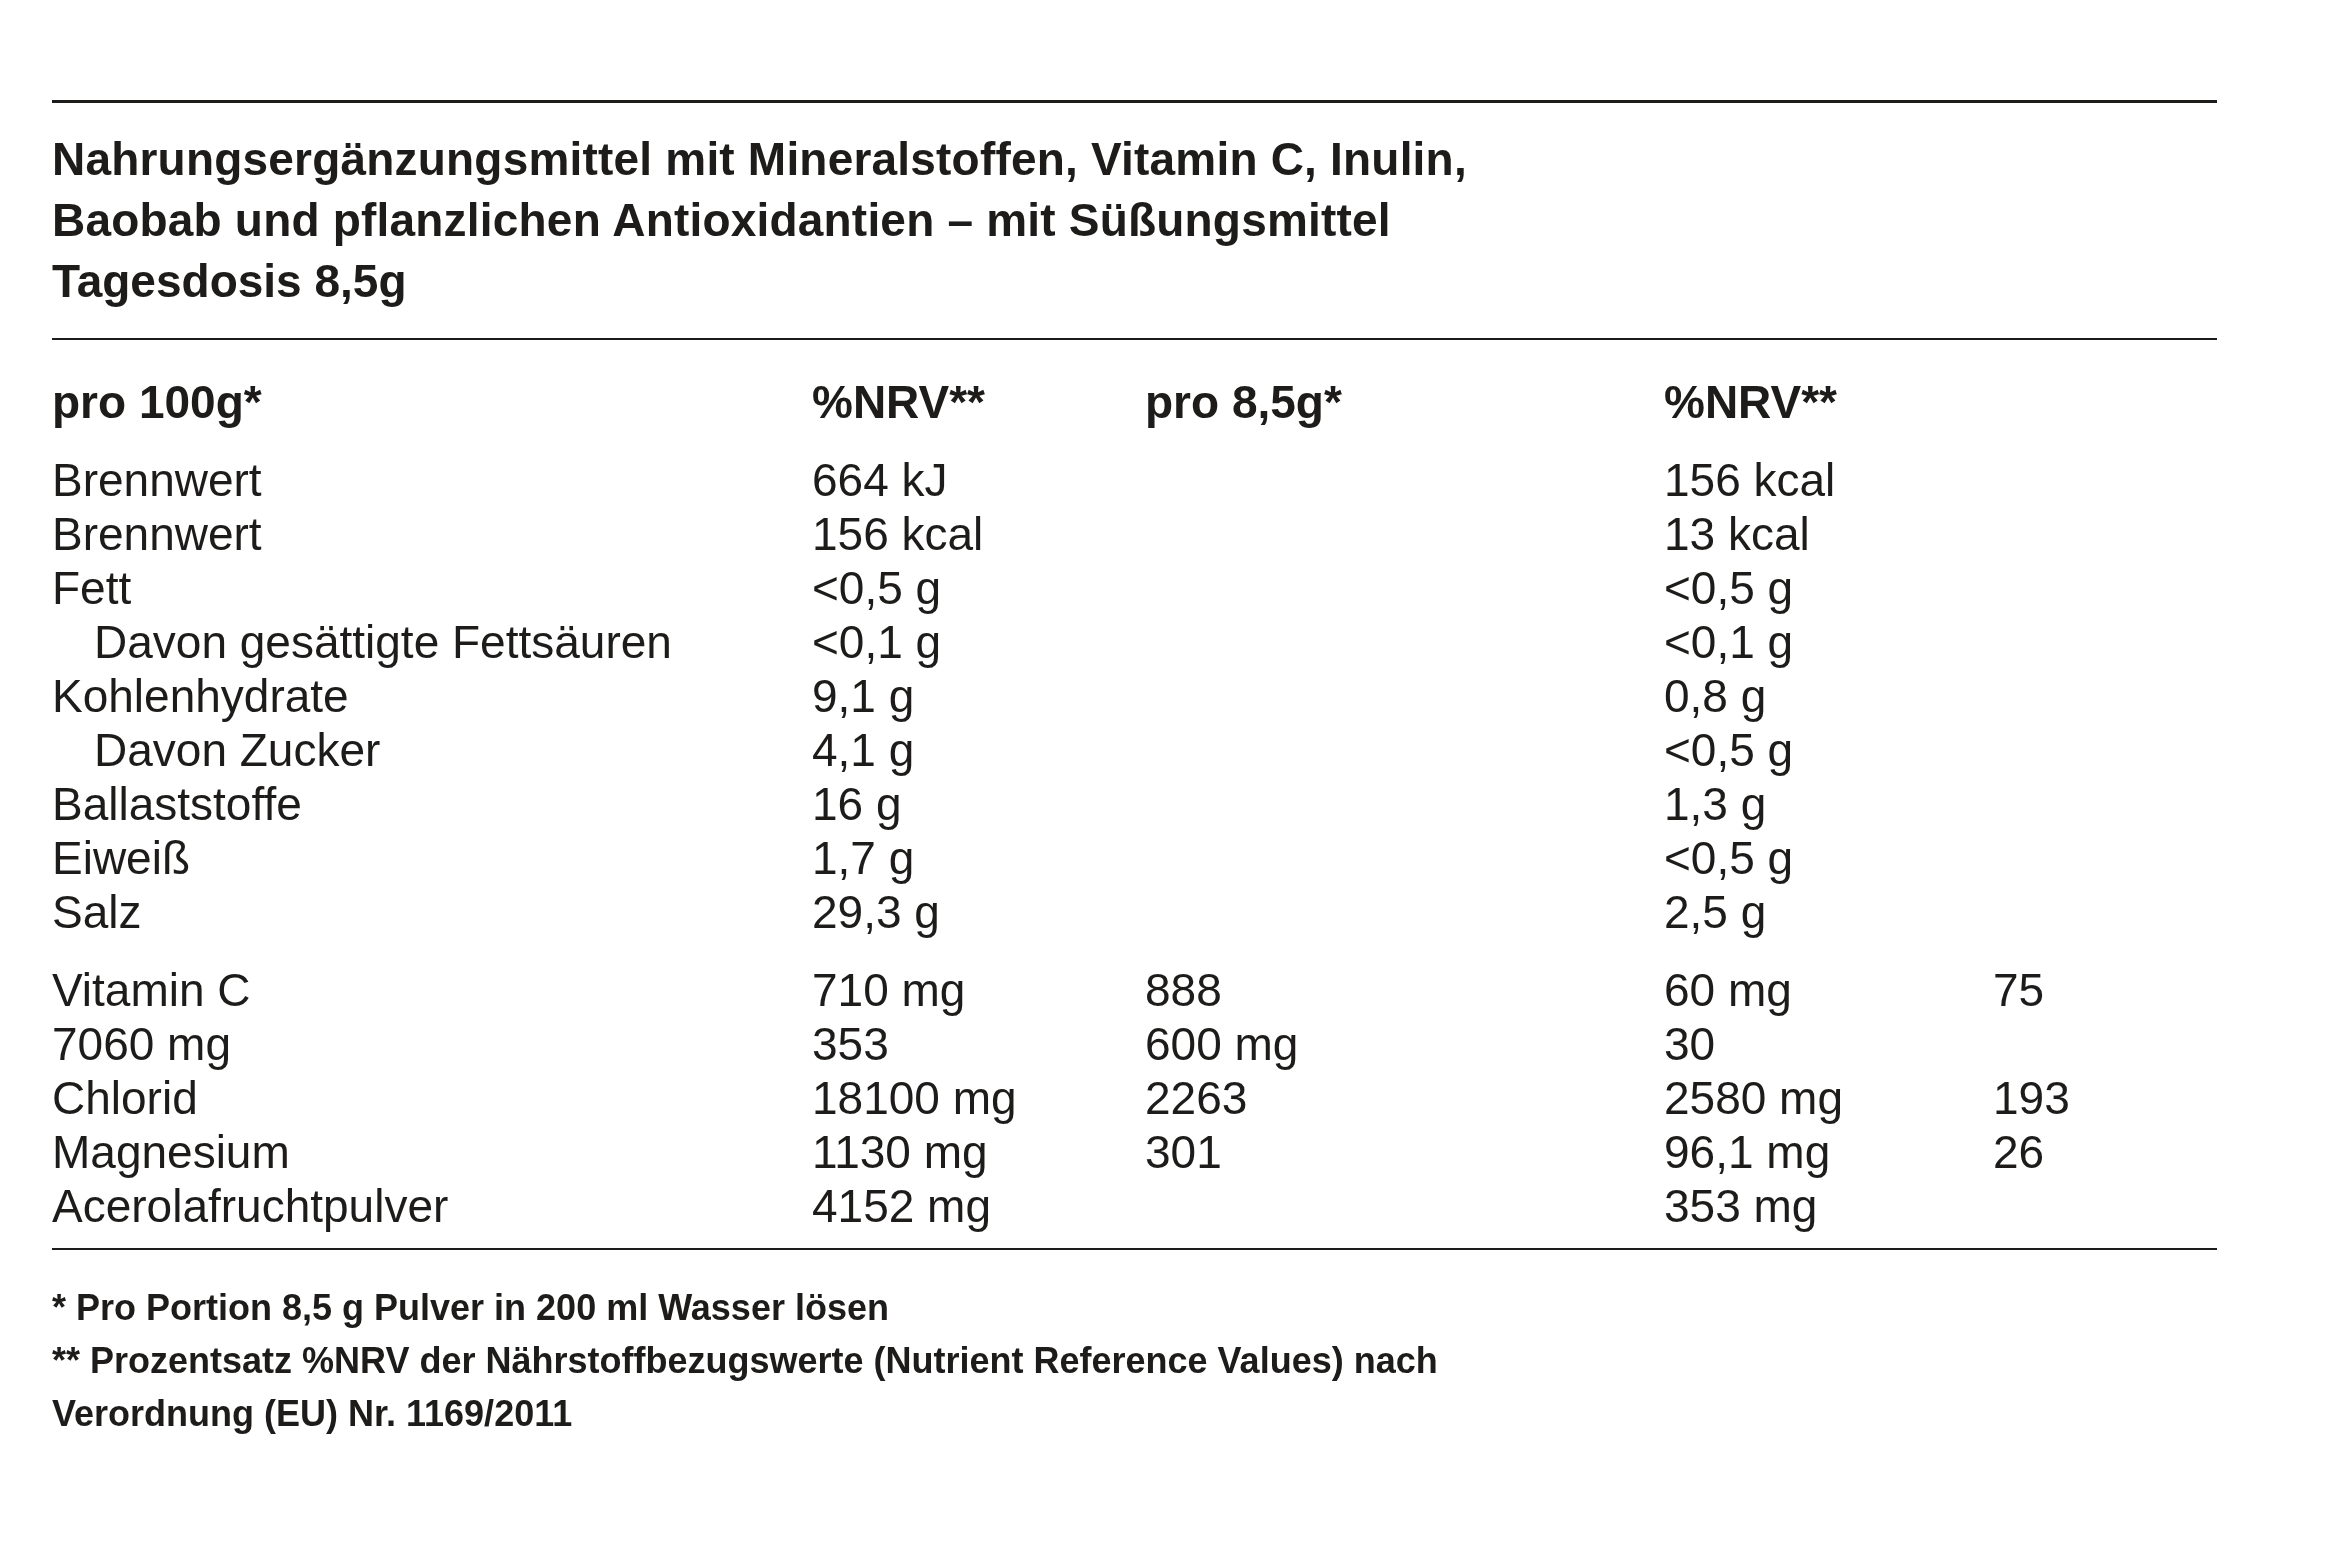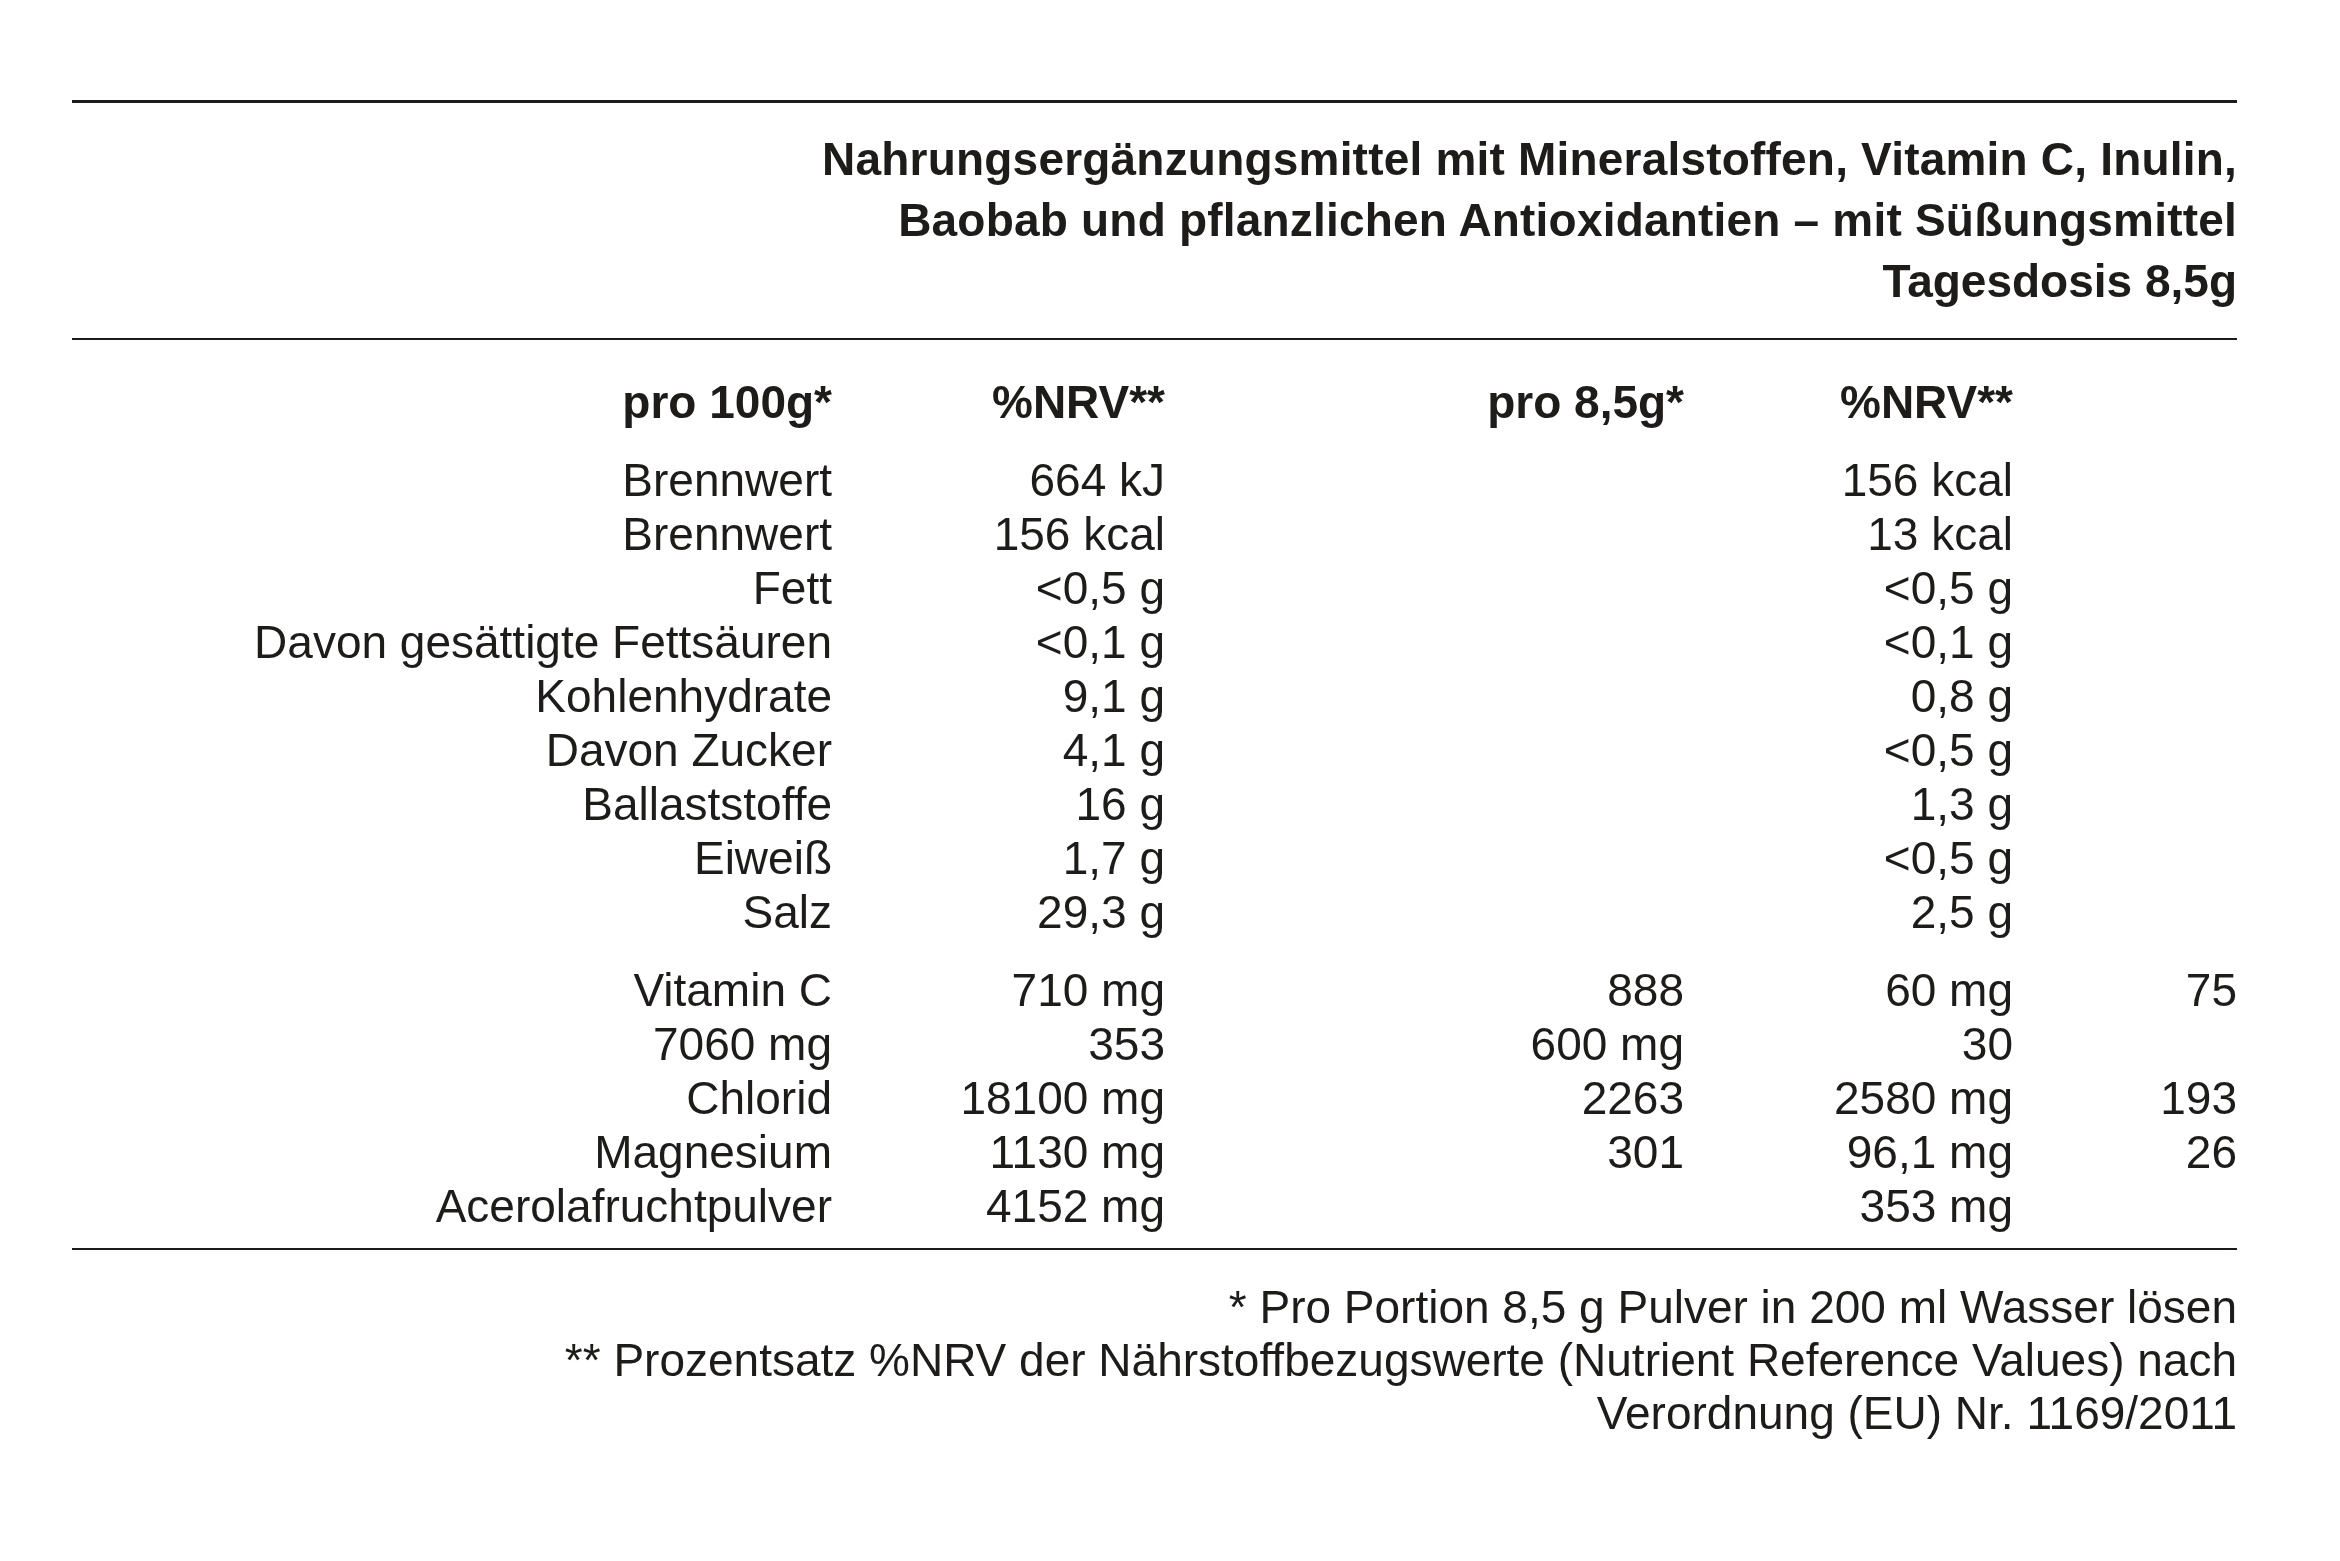--- a/index.html
+++ b/index.html
@@ -7,22 +7,21 @@
   body {
     width: 2341px;
     height: 1562px;
     background: #ffffff;
     color: #1d1c1a;
     font-family: "Liberation Sans", "DejaVu Sans", sans-serif;
     -webkit-font-smoothing: antialiased;
   }
   .sheet {
     width: 2165px;
-    margin-left: 72px;
-    text-align: right;
+    margin-left: 52px;
   }
   .rule {
     border: 0;
     border-top: 2.8px solid #1d1c1a;
     margin: 0;
     width: 100%;
   }
   #rule-top { margin-top: 100px; border-top-width: 3.7px; }
   .title-block { margin-top: 26px; }
   .title-line {
@@ -52,23 +51,23 @@
   .row {
     font-size: 46px;
     line-height: 54px;
     font-weight: 400;
   }
   .cell { white-space: nowrap; }
   .cell.indent { padding-left: 42px; }
   #rule-bottom { margin-top: 14.8px; }
   .footnotes {
     margin-top: 31px;
-    font-size: 46px;
+    font-size: 36px;
     line-height: 53px;
-    font-weight: 400;
+    font-weight: 700;
   }
 </style>
 </head>
 <body>
 
 <div class="sheet">
 
   <hr class="rule" id="rule-top">
 
   <div class="title-block">

